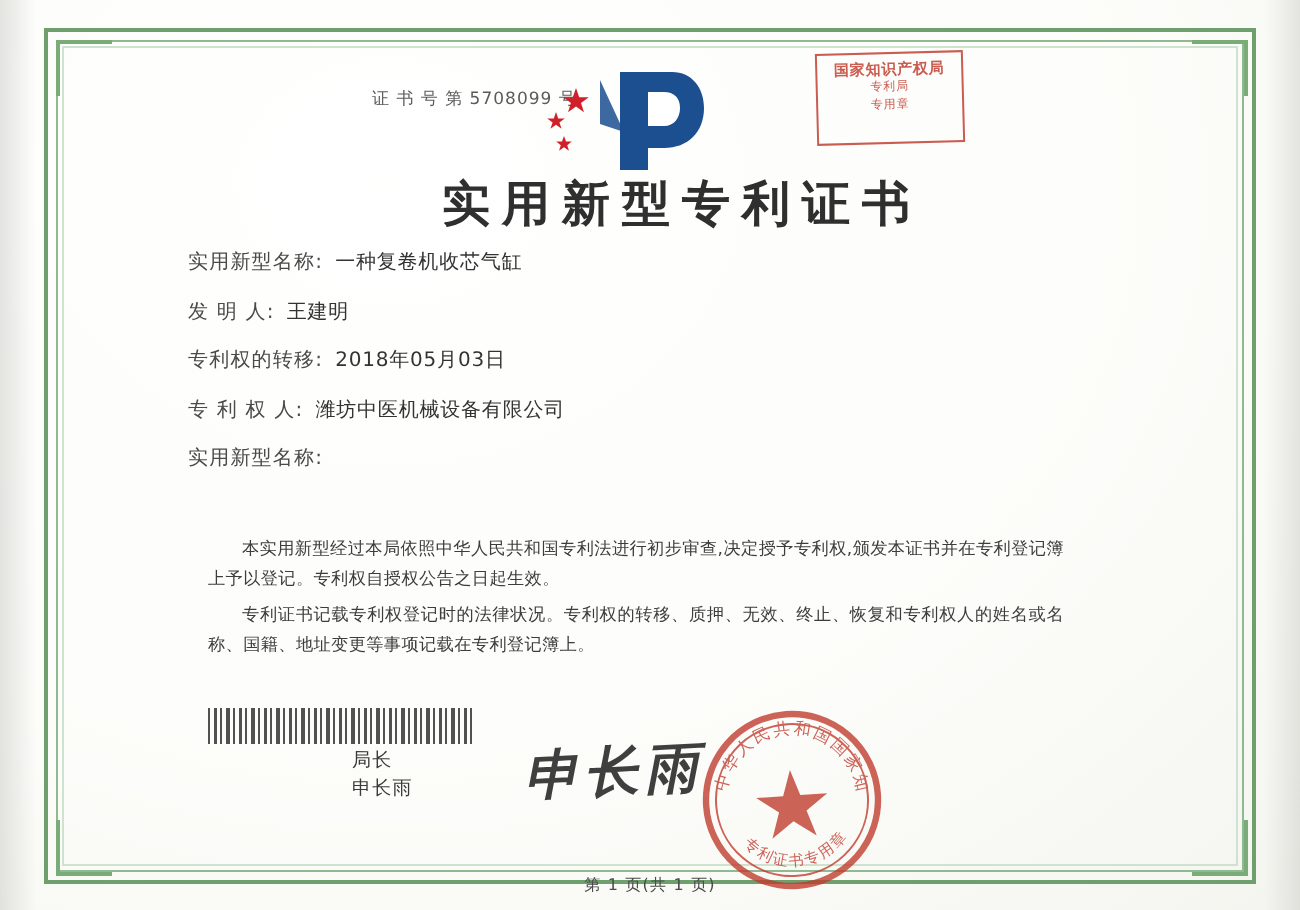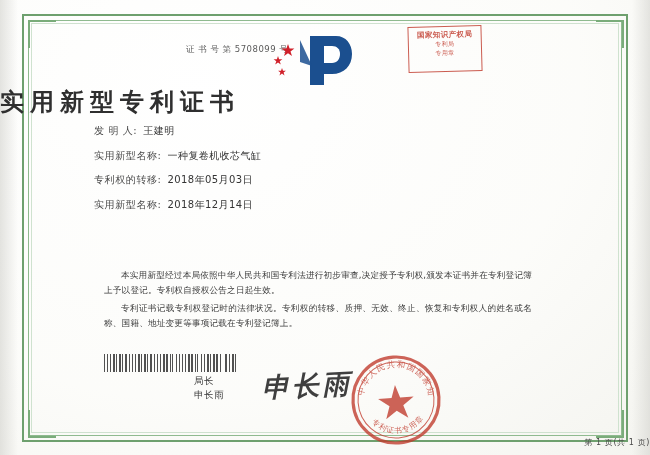--- a/index.html
+++ b/index.html
@@ -115,26 +115,27 @@
     height: 58px;
   }
   .emblem svg { display: block; }
 
   
   .doc-title {
     position: absolute;
     left: 0;
     right: 0;
     top: 86px;
-    text-align: left;
+    text-align: center;
     font-family: "DejaVu Sans", "Liberation Sans", sans-serif;
     font-size: 24px;
     font-weight: bold;
     letter-spacing: 6px;
     color: #2f2f2f;
+    padding-left: 32px;
   }
 
   
   .fields {
     position: absolute;
     left: 94px;
     top: 124px;
     width: 440px;
   }
   .field-row {
@@ -184,21 +185,21 @@
         #333 0px, #333 1px, transparent 1px, transparent 3px,
         #333 3px, #333 4.5px, transparent 4.5px, transparent 6px,
         #333 6px, #333 6.8px, transparent 6.8px, transparent 9px,
         #333 9px, #333 11px, transparent 11px, transparent 12.5px);
     opacity: 0.85;
   }
 
   
   .sign-block {
     position: absolute;
-    left: 194px;
+    left: 176px;
     top: 374px;
     font-size: 9.5px;
     color: #3a3a3a;
     line-height: 14px;
     letter-spacing: 0.6px;
   }
   .sign-name {
     position: absolute;
     left: 262px;
     top: 368px;
@@ -221,21 +222,21 @@
     height: 96px;
   }
   .seal svg { display: block; }
 
   
   .page-footer {
     position: absolute;
     left: 0;
     right: 0;
     top: 437px;
-    text-align: right;
+    text-align: center;
     font-size: 8px;
     color: #4a4a4a;
     letter-spacing: 0.6px;
   }
 
   
   .scan-shadow {
     position: absolute;
     left: 0; top: 0; bottom: 0; width: 18px;
     background: linear-gradient(to right, rgba(205,205,200,0.55), rgba(255,255,255,0));
@@ -283,34 +284,37 @@
       <polygon points="22,14 23.6,18.6 28.4,18.6 24.5,21.5 26,26.1 22,23.2 18,26.1 19.5,21.5 15.6,18.6 20.4,18.6" fill="#d0202a"></polygon>
       <polygon points="12,26 13.1,29.2 16.4,29.2 13.7,31.2 14.8,34.4 12,32.4 9.2,34.4 10.3,31.2 7.6,29.2 10.9,29.2" fill="#d0202a"></polygon>
       <polygon points="16,38 17,40.8 19.9,40.8 17.6,42.6 18.5,45.4 16,43.6 13.5,45.4 14.4,42.6 12.1,40.8 15,40.8" fill="#d0202a"></polygon>
     </svg>
   </div>
 
   <div class="doc-title">实用新型专利证书</div>
 
   <div class="fields">
     <div class="field-row">
+      <span class="field-label">实用新型名称:</span>
+      <span class="field-value">一种复卷机收芯气缸</span>
+    </div>
+    <div class="field-row">
       <span class="field-label">发 明 人:</span>
       <span class="field-value">王建明</span>
     </div>
     <div class="field-row">
-      <span class="field-label">实用新型名称:</span>
-      <span class="field-value">一种复卷机收芯气缸</span>
-    </div>
-    <div class="field-row">
       <span class="field-label">专利权的转移:</span>
       <span class="field-value">2018年05月03日</span>
     </div>
     <div class="field-row">
+      <span class="field-label">专 利 权 人:</span>
+      <span class="field-value">潍坊中医机械设备有限公司</span>
+    </div>
+    <div class="field-row">
       <span class="field-label">实用新型名称:</span>
-      <span class="field-value">2018年12月14日</span>
     </div>
   </div>
 
   <div class="body-text">
     <p>本实用新型经过本局依照中华人民共和国专利法进行初步审查,决定授予专利权,颁发本证书并在专利登记簿上予以登记。专利权自授权公告之日起生效。</p>
     <p>专利证书记载专利权登记时的法律状况。专利权的转移、质押、无效、终止、恢复和专利权人的姓名或名称、国籍、地址变更等事项记载在专利登记簿上。</p>
   </div>
 
   <div class="barcode"></div>
 

